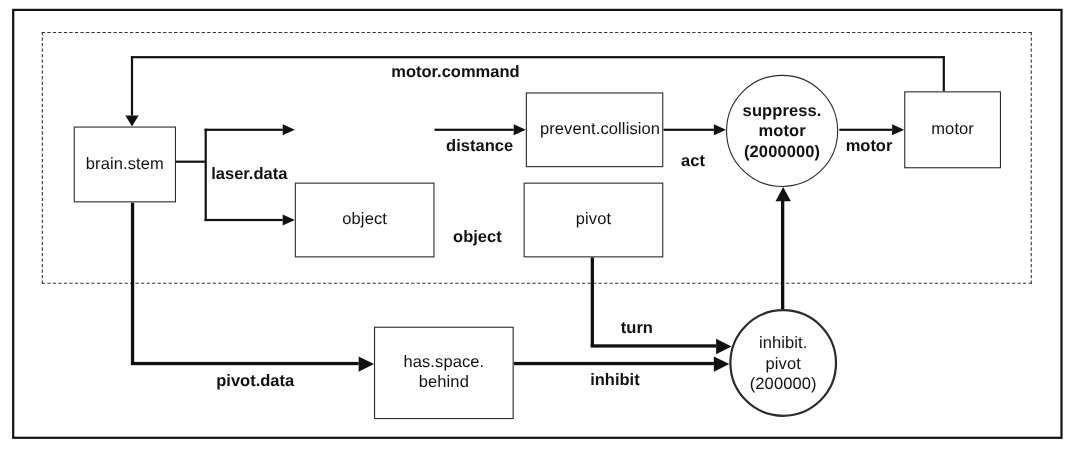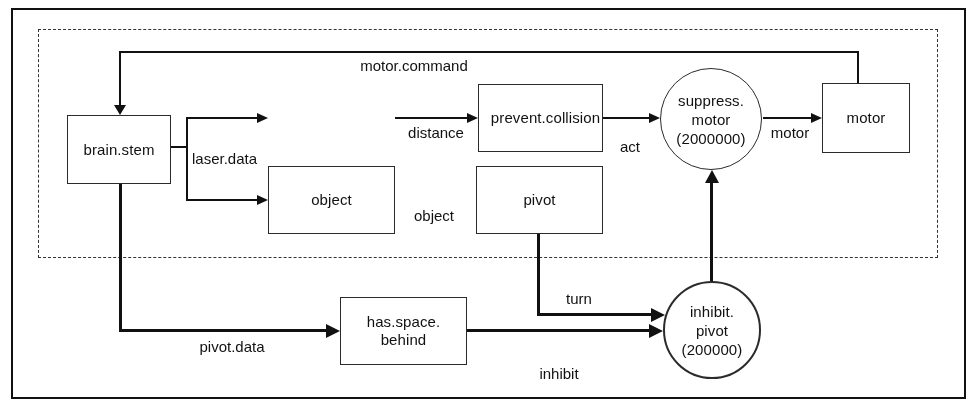--- a/index.html
+++ b/index.html
@@ -20,21 +20,21 @@
     position:absolute; background:#fff; border:1.5px solid #2b2b2b;
     box-sizing:border-box; display:flex; flex-direction:column;
     align-items:center; justify-content:center; text-align:center;
     font-size:15px; line-height:18px; letter-spacing:0.1px;
   }
   .circle { border-radius:50%; line-height:19px; }
   .circle.heavy { border-width:2.5px; }
   .hline, .vline { position:absolute; background:#111; }
   .elabel {
     position:absolute; font-size:15px; white-space:nowrap;
-    text-align:center; color:#111;
+    text-align:center; color:#111;font-weight:bold;
   }
   .arr { position:absolute; width:0; height:0; }
   
   .arr.r  { border-top:5px solid transparent; border-bottom:5px solid transparent; border-left:11px solid #111; }
   
   .arr.d  { border-left:6px solid transparent; border-right:6px solid transparent; border-top:10px solid #111; }
   
   .arr.rt { border-top:7px solid transparent; border-bottom:7px solid transparent; border-left:14px solid #111; }
   
   .arr.ut { border-left:7px solid transparent; border-right:7px solid transparent; border-bottom:13px solid #111; }
@@ -75,61 +75,61 @@
   <div class="hline" style="left:467px; top:329px; width:182px; height:3px;"></div>
   <div class="arr rt" style="left:649px; top:324px;"></div>
 
   <div class="vline" style="left:537px; top:233px; width:3px; height:82px;"></div>
   <div class="hline" style="left:537px; top:313px; width:114px; height:3px;"></div>
   <div class="arr rt" style="left:651px; top:308px;"></div>
 
   <div class="vline" style="left:710px; top:181px; width:3px; height:100px;"></div>
   <div class="arr ut" style="left:705px; top:170px;"></div>
 
-  <div class="node" style="left:67px; top:115px; width:104px; height:69px;">
+  <div class="node" style="left:67px; top:115px; width:93px; height:69px;">
     <span>brain.stem</span>
   </div>
 
 
   <div class="node" style="left:268px; top:166px; width:127px; height:68px;">
     <span>object</span>
   </div>
 
   <div class="node" style="left:478px; top:84px; width:125px; height:68px;padding-left:10px;">
     <span>prevent.collision</span>
   </div>
 
   <div class="node" style="left:476px; top:166px; width:127px; height:68px;">
     <span>pivot</span>
   </div>
 
   <div class="node" style="left:822px; top:83px; width:88px; height:70px;">
     <span>motor</span>
   </div>
 
-  <div class="node" style="left:340px; top:297px; width:127px; height:68px;">
+  <div class="node" style="left:340px; top:297px; width:127px; height:84px;">
     <span>has.space.</span>
     <span>behind</span>
   </div>
 
-  <div class="node circle" style="left:660px; top:68px; width:102px; height:102px;">
+  <div class="node circle" style="left:660px; top:68px; width:102px; height:102px;font-weight:bold;">
     <span>suppress.</span>
     <span>motor</span>
     <span>(2000000)</span>
   </div>
 
   <div class="node circle heavy" style="left:663px; top:281px; width:98px; height:98px;">
     <span>inhibit.</span>
     <span>pivot</span>
     <span>(200000)</span>
   </div>
 
   <div class="elabel" style="left:354px; top:57px; width:120px;">motor.command</div>
   <div class="elabel" style="left:192px; top:150px;">laser.data</div>
   <div class="elabel" style="left:396px; top:124px; width:80px;">distance</div>
   <div class="elabel" style="left:605px; top:124px; width:50px;margin-top:14px;">act</div>
   <div class="elabel" style="left:765px; top:124px; width:50px;">motor</div>
   <div class="elabel" style="left:398px; top:207px; width:72px;">object</div>
   <div class="elabel" style="left:182px; top:338px; width:100px;">pivot.data</div>
   <div class="elabel" style="left:554px; top:290px; width:50px;">turn</div>
-  <div class="elabel" style="left:524px; top:337px; width:70px;margin-top:28px;">inhibit</div>
+  <div class="elabel" style="left:524px; top:337px; width:70px;">inhibit</div>
 
 </div>
 
 </body></html>

